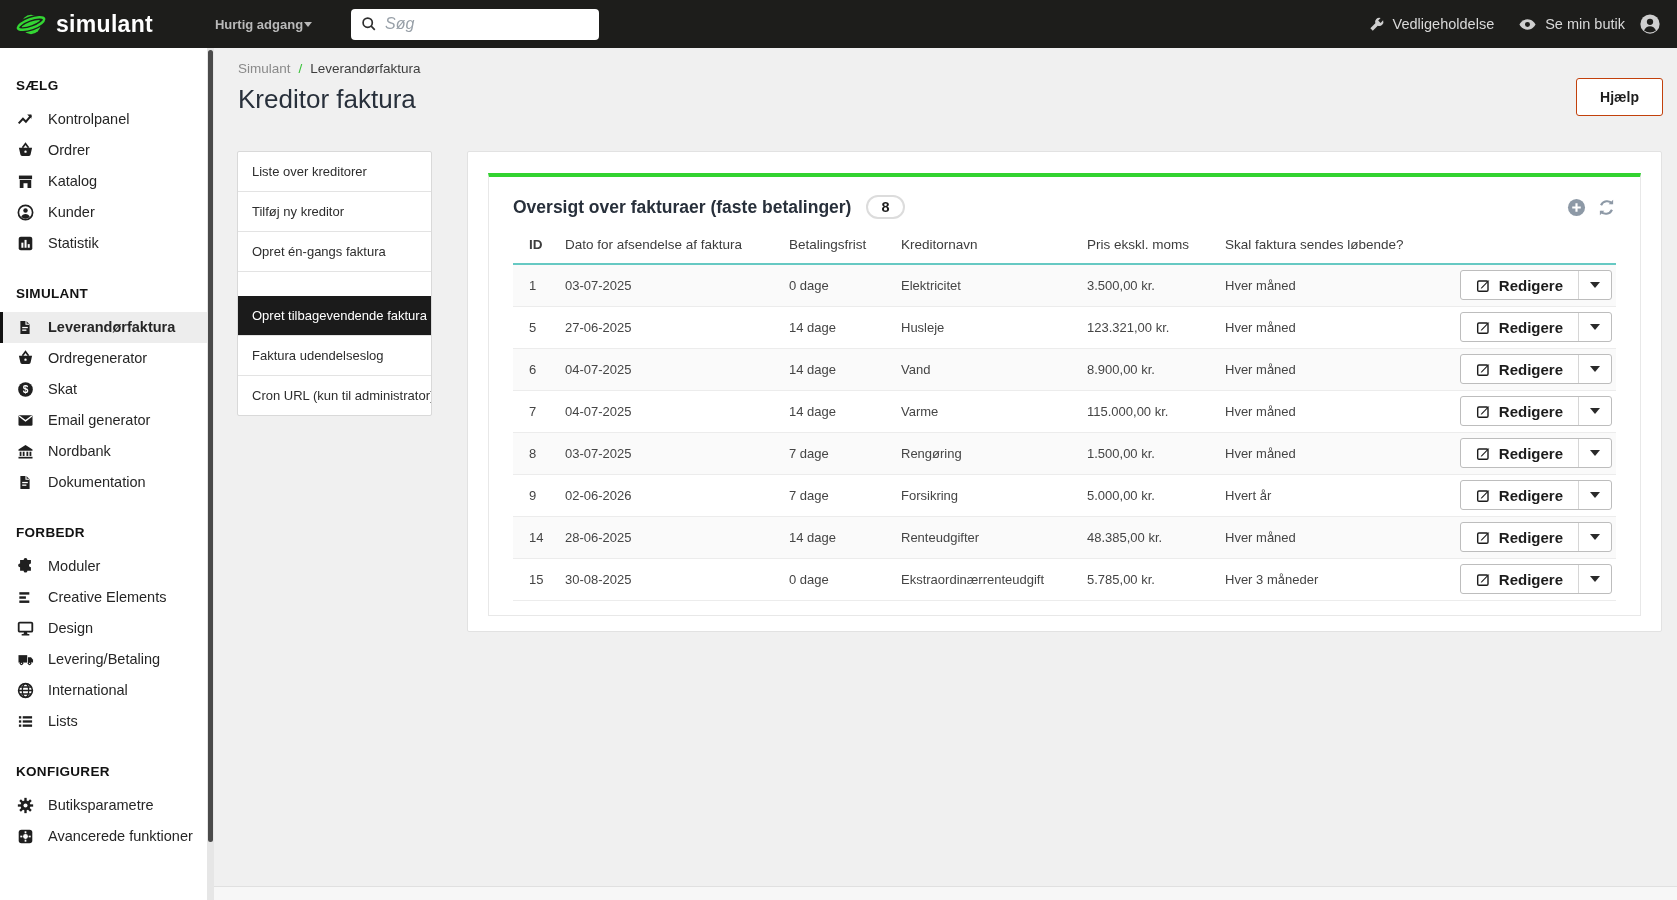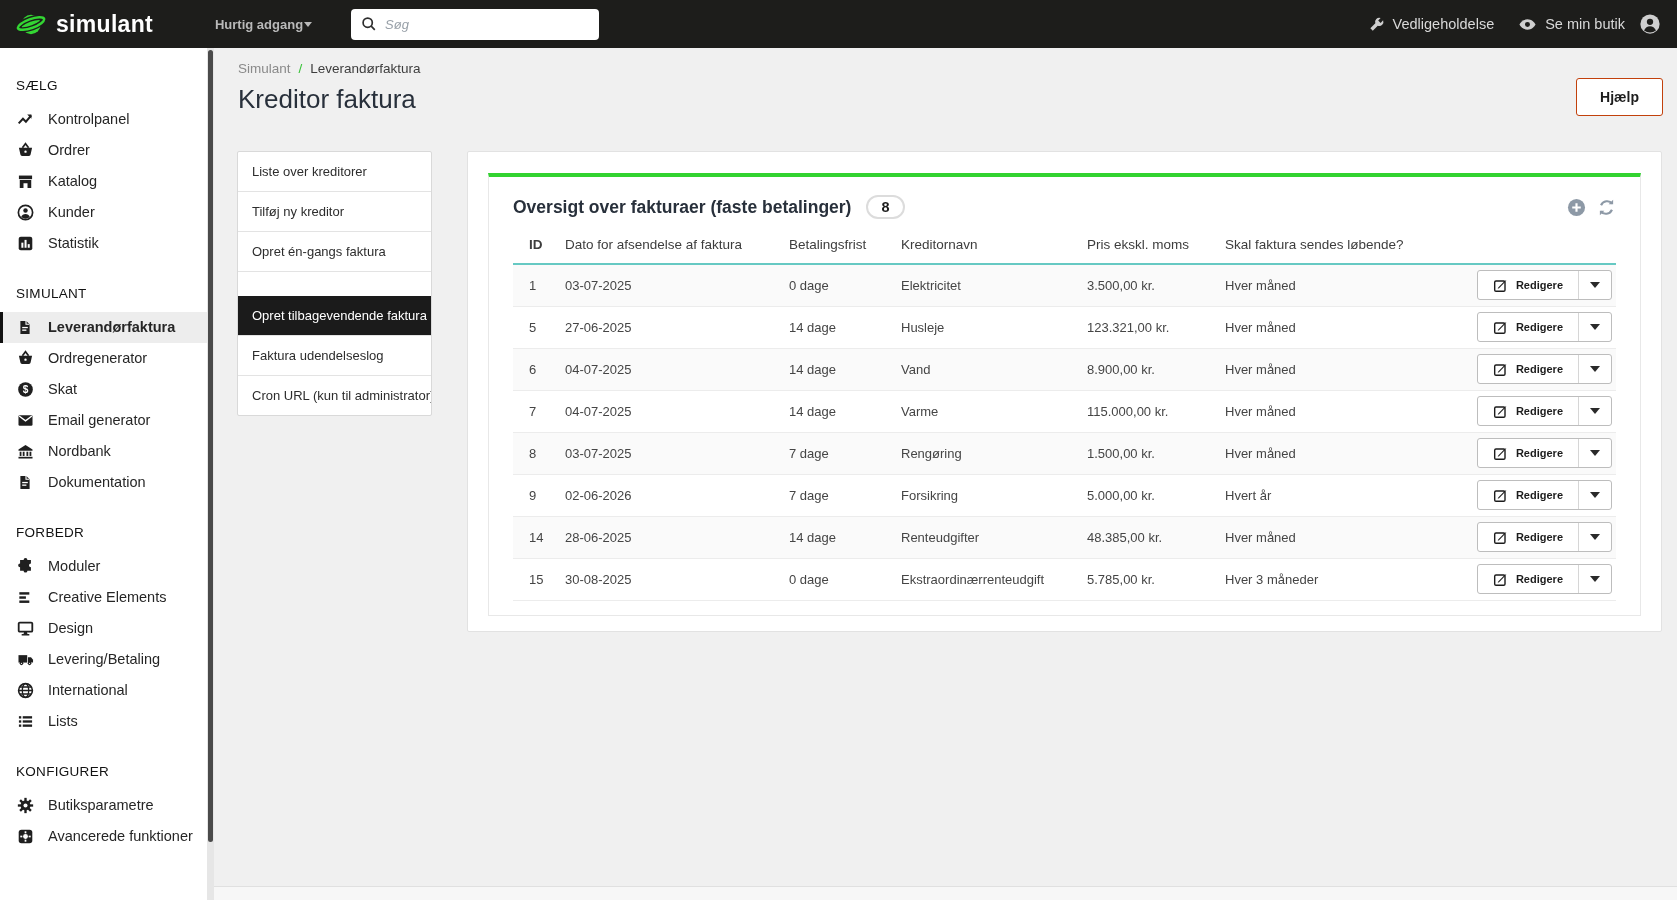--- a/index.html
+++ b/index.html
@@ -11,35 +11,35 @@
     background: #1d1d1b; display: flex; align-items: center; padding: 0 16px; z-index: 30; }
   .brand { display: flex; align-items: center; gap: 9px; color: #fff;
     font-size: 23px; font-weight: bold; letter-spacing: .3px; }
   .quick-access { margin-left: 62px; color: #b9b9b9; font-weight: bold; font-size: 13px;
     display: flex; align-items: center; gap: 1px; cursor: pointer; }
   .caret-down { width: 0; height: 0; border-left: 4px solid transparent;
     border-right: 4px solid transparent; border-top: 5px solid #b9b9b9; display: inline-block; }
   .search-box { margin-left: 39px; width: 248px; height: 31px; background: #fff;
     border-radius: 4px; display: flex; align-items: center; padding: 0 10px; gap: 8px; }
   .search-box .icon svg { display: block; }
-  .search-box input { border: 0; outline: 0; flex: 1; font-size: 13px; font-family: inherit; color: #737373; }
+  .search-box input { border: 0; outline: 0; flex: 1; font-size: 16px; font-family: inherit; color: #737373; }
   .search-box input::placeholder { color: #98a0a8; font-style: italic; }
   .topbar-right { margin-left: auto; display: flex; align-items: center; gap: 10px; }
   .tb-link { display: flex; align-items: center; gap: 8px; color: #d9d9d9;
     font-size: 14.5px; cursor: pointer; margin-left: 14px; }
   .tb-link .icon, .tb-avatar .icon { color: #cfcfcf; }
   .tb-avatar { margin-left: 4px; cursor: pointer; color: #cfcfcf; display: flex; }
 
   .icon { display: inline-flex; align-items: center; justify-content: center; }
   .icon svg { display: block; }
 
   
   .sidebar { position: absolute; top: 48px; left: 0; bottom: 0; width: 207px;
     background: #fff; padding-top: 30px; overflow: hidden; z-index: 20; }
-  .sb-section-title { padding: 0 16px; font-size: 13.5px; font-weight: normal;
+  .sb-section-title { padding: 0 16px; font-size: 13.5px; font-weight: bold;
     color: #121212; letter-spacing: .3px; margin: 27px 0 11px; }
   .sb-section-title:first-child { margin-top: 0; }
   .sb-item { display: flex; align-items: center; gap: 14px; padding: 7px 13px;
     font-size: 14.5px; color: #262626; cursor: pointer; border-left: 3px solid transparent; line-height: 1.15; }
   .sb-item .icon { width: 18px; color: #1f1f1f; flex: 0 0 18px; }
   .sb-item.active { background: #ededed; border-left-color: #111; font-weight: bold; }
 
   .side-scroll { position: absolute; top: 48px; left: 207px; width: 7px; bottom: 0;
     background: #e6e6e6; z-index: 21; }
   .side-scroll .thumb { position: absolute; top: 2px; left: 1px; width: 5px; height: 93%;
@@ -81,21 +81,21 @@
     padding: 2px 6px 11px; border-bottom: 2px solid #66c9c3; }
   .invoices thead th:first-child { font-weight: bold; padding-left: 16px; }
   .invoices td { padding: 0 6px; height: 42px; border-bottom: 1px solid #ececec; }
   .invoices td:first-child { padding-left: 16px; }
   .invoices tbody tr:nth-child(odd) { background: #fafafa; }
   .invoices td.cell-action { text-align: right; padding-right: 4px; }
 
   .btn-group { display: inline-flex; align-items: stretch; height: 30px; background: #fff;
     border: 1px solid #bdbdbd; border-radius: 3px; vertical-align: middle; cursor: pointer; }
   .btn-main { display: flex; align-items: center; gap: 8px; padding: 0 15px;
-    font-weight: bold; font-size: 11px; color: #1c1c1c; }
+    font-weight: bold; font-size: 15px; color: #1c1c1c; }
   .btn-caret { display: flex; align-items: center; padding: 0 11px; border-left: 1px solid #d6d6d6; }
   .btn-caret .tri { width: 0; height: 0; border-left: 5px solid transparent;
     border-right: 5px solid transparent; border-top: 6px solid #2a2a2a; }
 
   .footer-strip { position: absolute; left: 0; right: 0; bottom: 0; height: 14px;
     background: #f7f7f7; border-top: 1px solid #e0e0e0; }
 </style>
 </head>
 <body>
 

